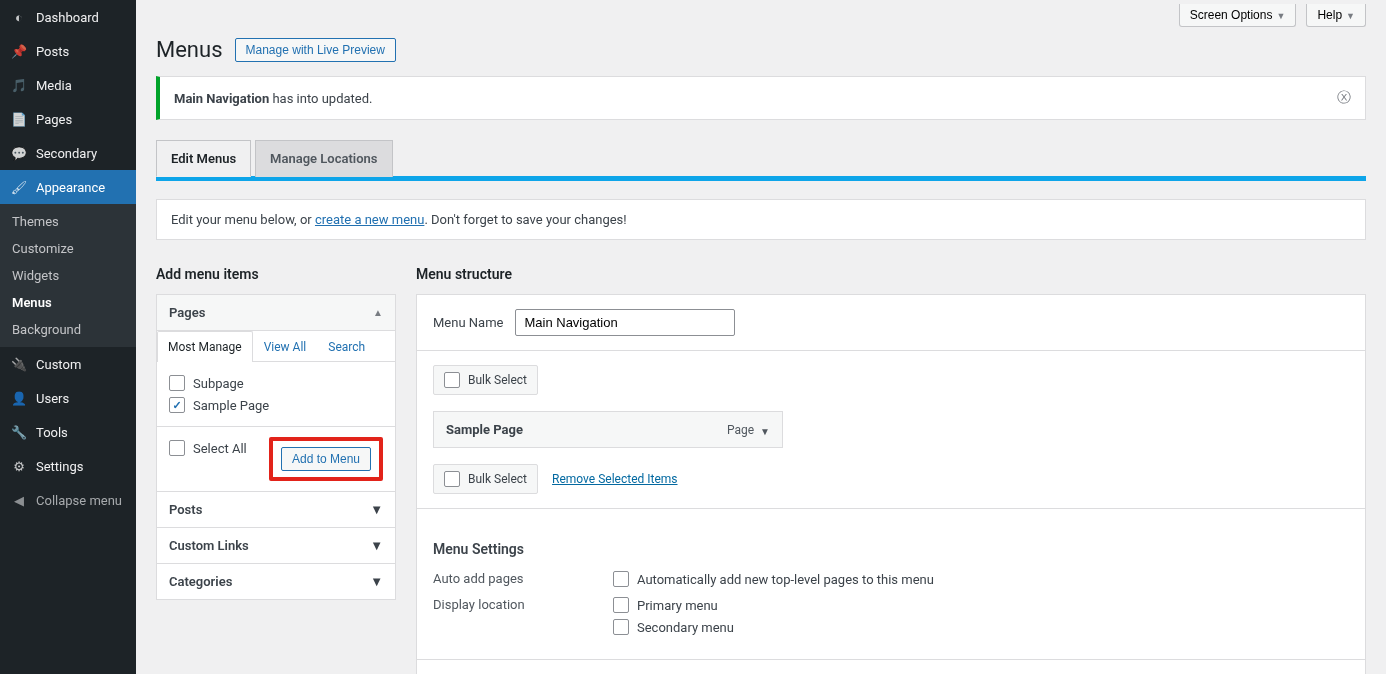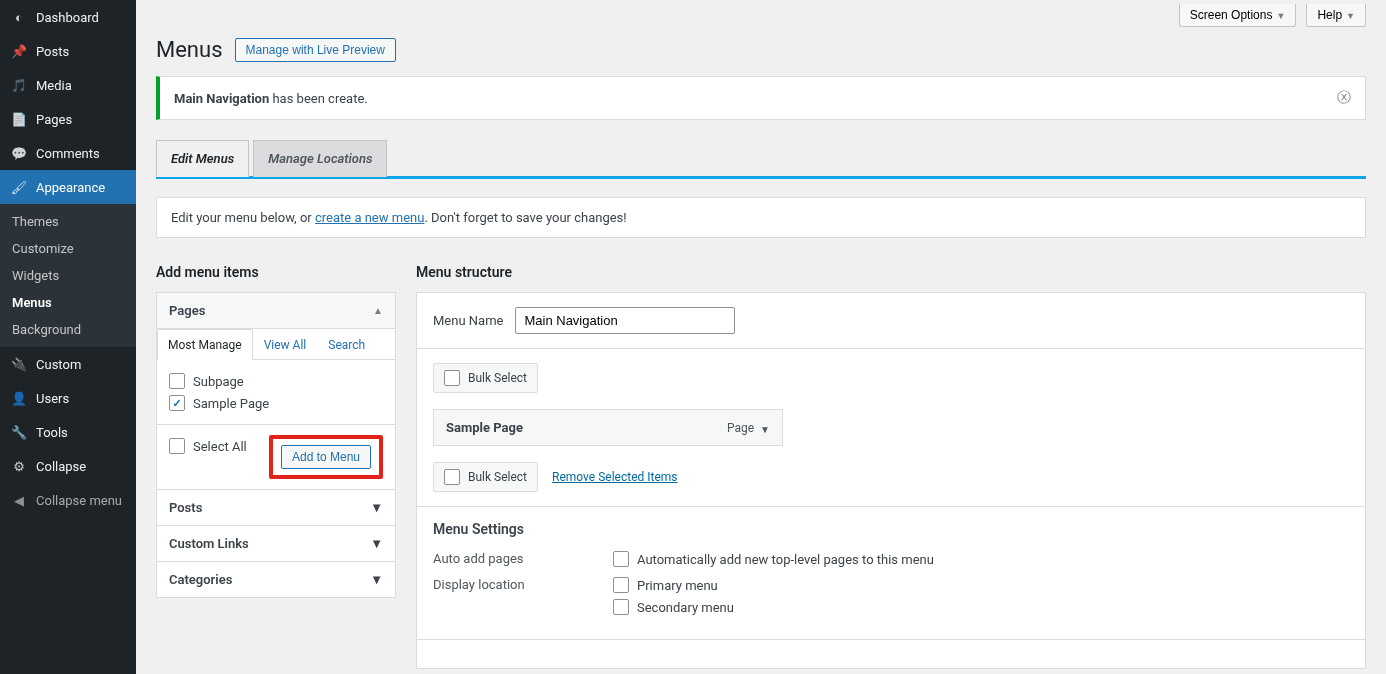--- a/index.html
+++ b/index.html
@@ -23,21 +23,21 @@
 .screen-btn { background: #f6f7f7; border: 1px solid #c3c4c7; border-top: none; padding: 4px 10px; font-size: 12px; cursor: pointer; border-radius: 0 0 3px 3px; }
 .caret { font-size: 9px; margin-left: 4px; color: #787c82;}
 
 .page-head { display: flex; align-items: center; gap: 12px; margin-bottom: 14px; }
 .page-title { font-size: 22px; font-weight: 400; color: #1d2327; }
 .btn-outline { background: #f6f7f7; border: 1px solid #2271b1; color: #2271b1; padding: 4px 10px; font-size: 12px; cursor: pointer; border-radius: 2px; }
 
 .notice { border: 1px solid #dcdcde; border-left: 4px solid #00a32a; background: #fff; padding: 12px 14px; display: flex; justify-content: space-between; align-items: center; margin-bottom: 20px; }
 .notice .dismiss { color: #787c82; cursor: pointer; font-size: 14px; }
 
-.tabs { display: flex; border-bottom: 3px solid #0ea5e9; margin-bottom: 18px; font-style: italic; }
+.tabs { display: flex; border-bottom: 5px solid #0ea5e9; margin-bottom: 18px; }
 .tab { padding: 10px 14px; border: 1px solid #c3c4c7; border-bottom: none; margin-bottom: -1px; margin-right: 4px; background: #dcdcde; color: #50575e; font-weight: 600; cursor: pointer; }
 .tab.active { background: #f0f0f1; border-bottom: 1px solid #f0f0f1; color: #1d2327; }
 
 .infobox { border: 1px solid #dcdcde; background: #fff; padding: 12px 14px; margin-bottom: 26px; font-size: 13px; }
 .infobox a { color: #2271b1; text-decoration: underline; }
 
 .columns { display: flex; gap: 20px; }
 .col-left { width: 240px; flex-shrink: 0; }
 .col-right { flex: 1; }
 h3.section { font-size: 14px; font-weight: 600; margin-bottom: 12px; color: #1d2327; }
@@ -64,21 +64,21 @@
 .panel-row { padding: 14px 16px; border-bottom: 1px solid #dcdcde; }
 .panel-row.last { border-bottom: none; }
 .name-row { display: flex; align-items: center; gap: 12px; }
 .name-row label { font-size: 13px; }
 .text-input { border: 1px solid #8c8f94; padding: 5px 8px; font-size: 13px; width: 220px; border-radius: 2px; }
 .instr { font-size: 13px; color: #50575e; margin-bottom: 14px; }
 .bulk { display:inline-flex; align-items:center; gap:8px; border:1px solid #dcdcde; background:#f6f7f7; padding:6px 10px; border-radius:2px; cursor:pointer; font-size:12px;}
 .menu-item { border: 1px solid #dcdcde; background: #f6f7f7; width: 350px; display: flex; justify-content: space-between; align-items: center; padding: 10px 12px; margin: 16px 0; cursor: pointer; }
 .menu-item .type { color: #50575e; font-size: 12px; display:flex; align-items:flex-end; gap:6px;}
 .link-muted { color: #0369a1; text-decoration: underline; font-size: 12px; cursor: pointer; }
-h3.settings { font-size: 14px; font-weight: 600; margin-bottom: 14px; }
+h3.settings { font-size: 14px; font-weight: 600; margin-bottom: 14px; margin-top: 18px; }
 .setting-row { display: flex; margin-bottom: 10px; font-size: 13px; }
 .setting-label { width: 180px; color: #50575e; }
 .setting-opts { display: flex; flex-direction: column; gap: 6px; }
 .opt { display: flex; align-items: center; gap: 8px; }
 .foot-row { display: flex; justify-content: space-between; align-items: center; padding: 14px 16px; }
 </style>
 </head>
 <body>
 
 <div class="wrap">
@@ -94,21 +94,21 @@
     <div class="side-item">
         <span class="side-icon">🎵</span>
         <span>Media</span>
       </div>
     <div class="side-item">
         <span class="side-icon">📄</span>
         <span>Pages</span>
       </div>
     <div class="side-item">
         <span class="side-icon">💬</span>
-        <span>Comments</span>
+        <span>Secondary</span>
       </div>
     <div class="side-item current">
         <span class="side-icon">🖌</span>
         <span>Appearance</span>
       </div>
     <div class="side-sub">
       <div class="side-sub-item">Themes</div>
       <div class="side-sub-item">Customize</div>
       <div class="side-sub-item">Widgets</div>
       <div class="side-sub-item current">Menus</div>
@@ -121,41 +121,41 @@
     <div class="side-item">
         <span class="side-icon">👤</span>
         <span>Users</span>
       </div>
     <div class="side-item">
         <span class="side-icon">🔧</span>
         <span>Tools</span>
       </div>
     <div class="side-item">
         <span class="side-icon">⚙</span>
-        <span>Collapse</span>
+        <span>Settings</span>
       </div>
     <div class="collapse">
         <span class="side-icon">◀</span>
         <span>Collapse menu</span>
       </div>
   </aside>
 
   <main class="main">
     <div class="topbar">
       <button class="screen-btn"><span>Screen Options</span><span class="caret">▼</span></button>
       <button class="screen-btn"><span>Help</span><span class="caret">▼</span></button>
     </div>
 
     <div class="page-head">
       <h1 class="page-title">Menus</h1>
       <button class="btn-outline">Manage with Live Preview</button>
     </div>
 
     <div class="notice">
-      <div><strong>Main Navigation</strong><span> has been create.</span></div>
+      <div><strong>Main Navigation</strong><span> has into updated.</span></div>
       <span class="dismiss">ⓧ</span>
     </div>
 
     <div class="tabs">
       <div class="tab active">Edit Menus</div>
       <div class="tab">Manage Locations</div>
     </div>
 
     <div class="infobox">
       <span>Edit your menu below, or </span><a href="#">create a new menu</a><span>. Don't forget to save your changes!</span>

